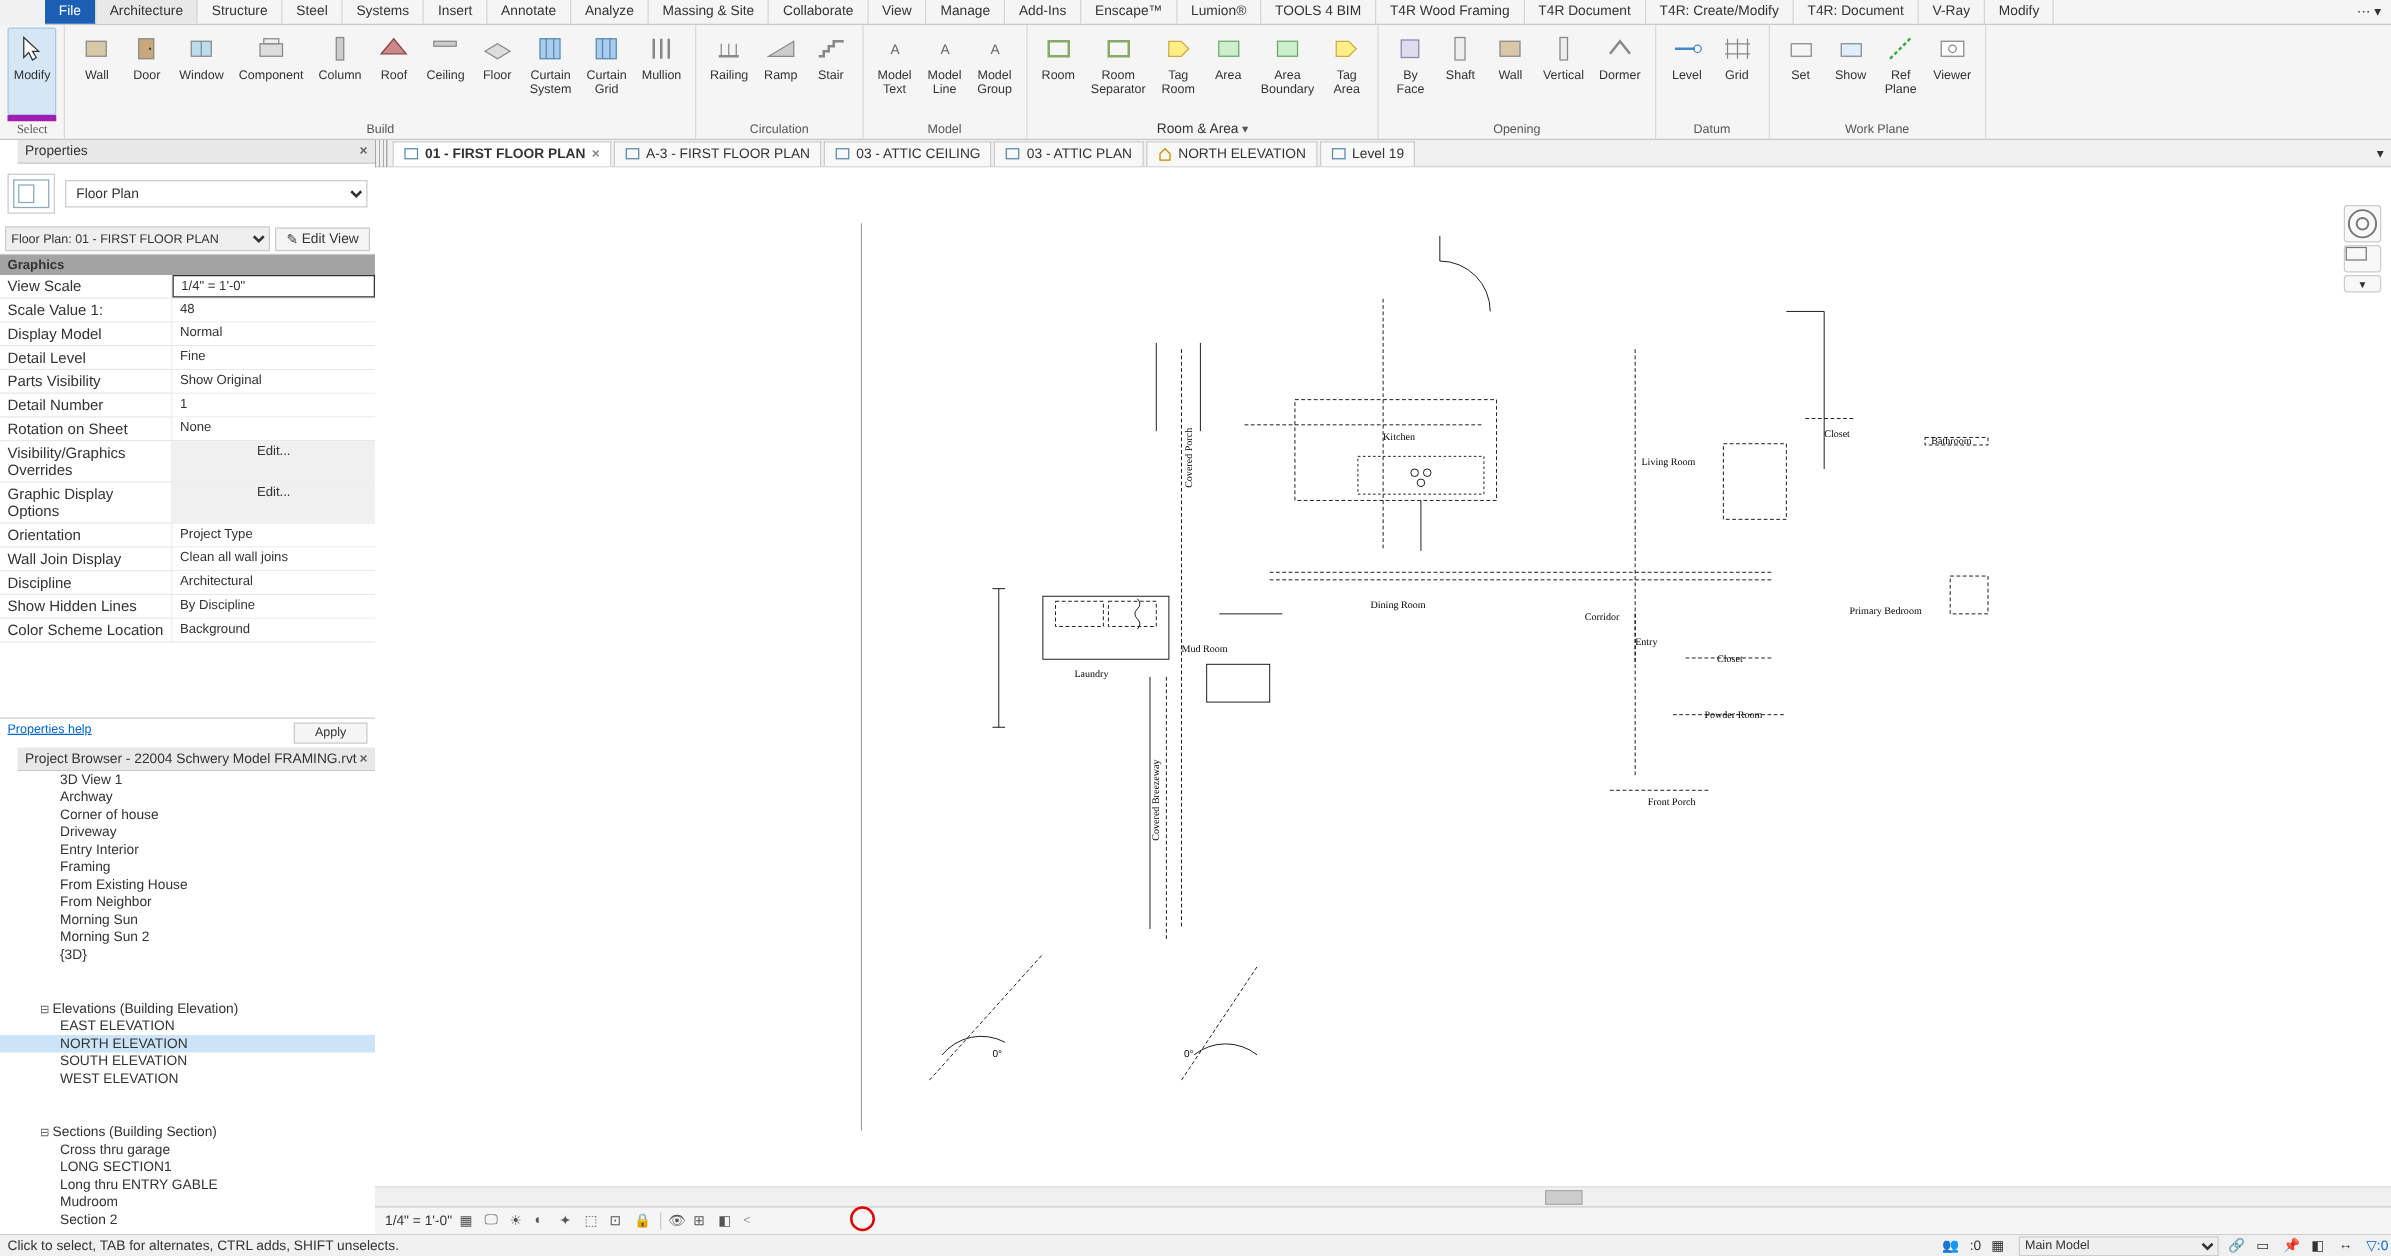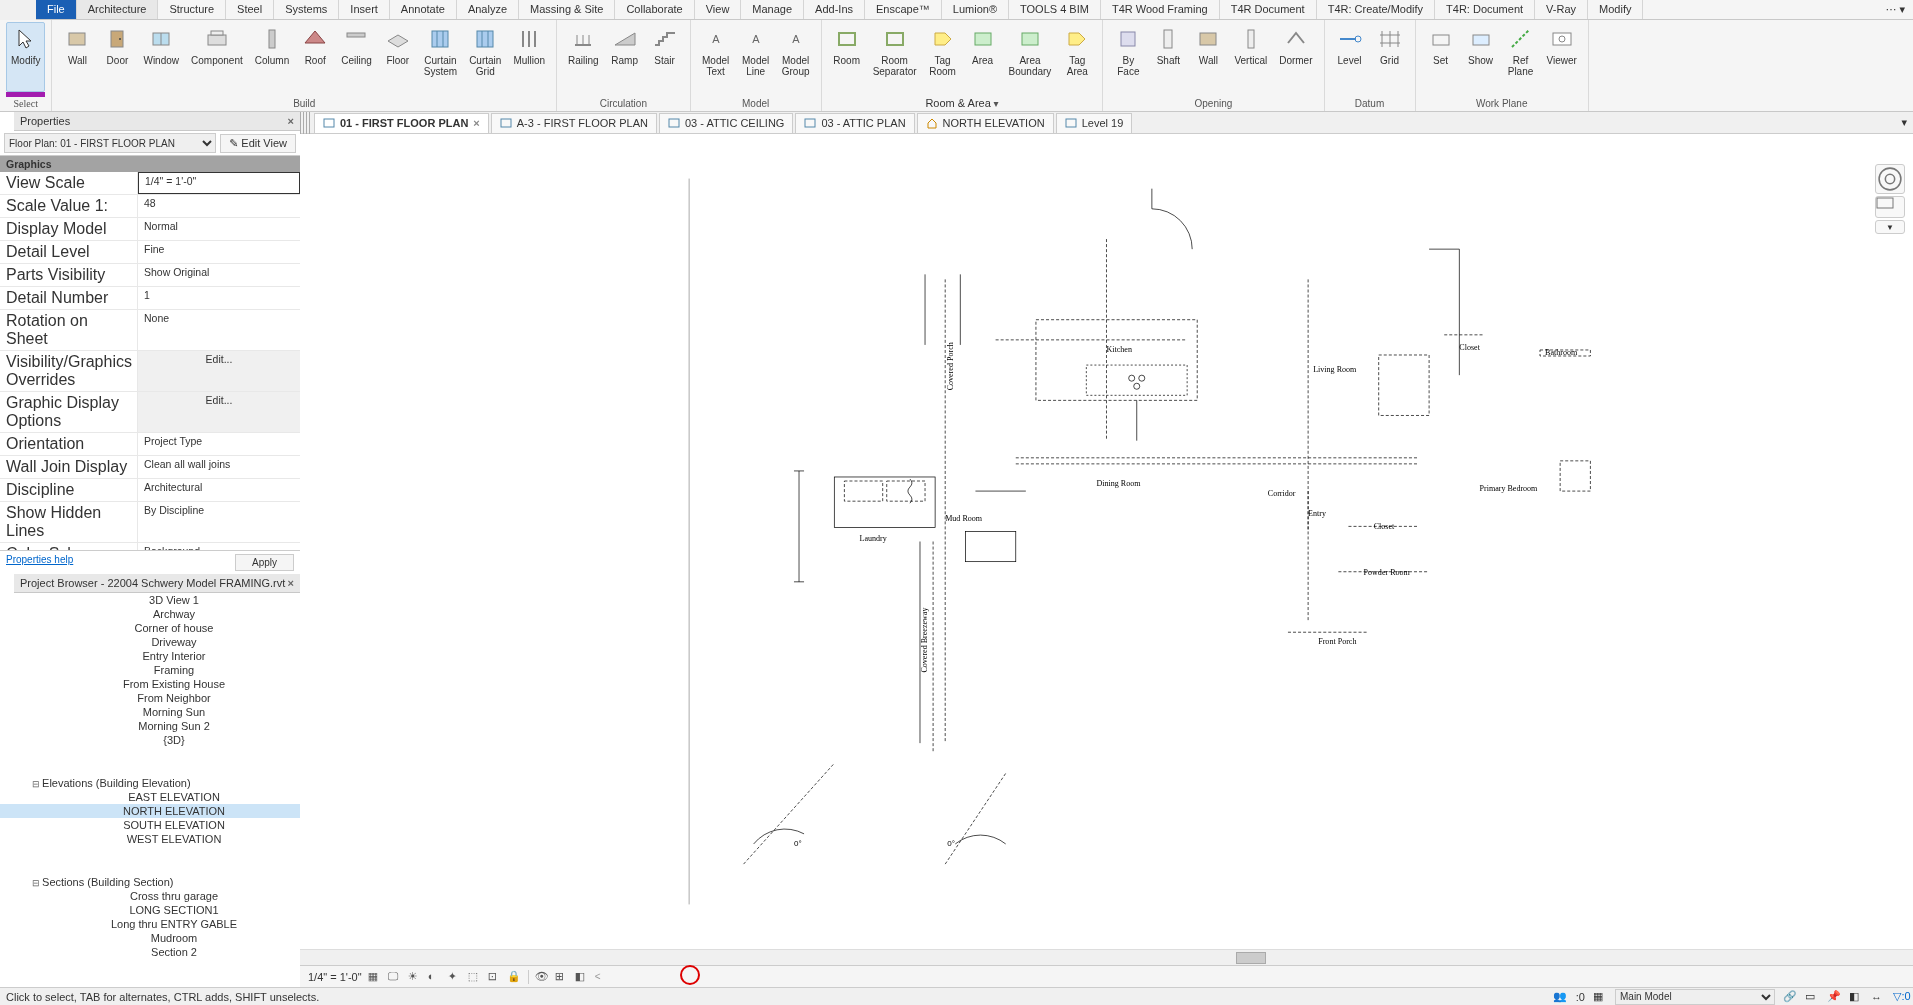--- a/index.html
+++ b/index.html
@@ -23,29 +23,29 @@
 .panel-hdr .close{cursor:pointer;font-weight:bold;color:#666;}
 .type-sel{display:flex;align-items:center;padding:8px 6px;gap:8px;}
 .type-sel .typeico{width:38px;height:32px;border:1px solid #ccc;background:#fff;}
 .type-sel select{flex:1;height:22px;border:1px solid #ccc;background:#fff;padding:0 4px;}
 .instance-row{display:flex;align-items:center;padding:2px 4px;gap:4px;}
 .instance-row select{flex:1;height:20px;border:1px solid #ccc;font-size:10px;}
 .edit-type{padding:2px 8px;border:1px solid #ccc;background:#f5f5f5;font-size:10px;cursor:pointer;display:flex;align-items:center;gap:3px;}
 .proptable{flex:1;overflow-y:auto;border-top:1px solid #ccc;}
 .proptable .cat{background:#a3a3a3;padding:2px 6px;font-weight:bold;font-size:10.5px;}
 .proptable .row{display:flex;border-bottom:1px solid #e8e8e8;}
-.proptable .row .k{width:138px;padding:2px 6px;font-size:16px;border-right:1px solid #e8e8e8;}
+.proptable .row .k{width:138px;padding:2px 6px;font-size:12px;border-right:1px solid #e8e8e8;}
 .proptable .row .v{flex:1;padding:2px 6px;font-size:10.5px;background:#fff;}
 .proptable .row .v.sel{border:1px solid #333;background:#fff;}
 .proptable .row .v.btn{text-align:center;background:#f0f0f0;cursor:pointer;}
 .prop-footer{display:flex;justify-content:space-between;padding:3px 6px;border-top:1px solid #ccc;}
 .prop-footer a{color:#0066cc;text-decoration:underline;font-size:10px;}
 .prop-footer button{padding:2px 16px;border:1px solid #ccc;background:#f5f5f5;font-size:10px;}
 .browser{flex:1;overflow-y:auto;background:#fff;}
-.tree-item{padding:1px 0 1px 48px;font-size:11px;cursor:pointer;white-space:nowrap;text-align:center;}
+.tree-item{padding:1px 0 1px 48px;font-size:11px;cursor:pointer;white-space:nowrap;}
 .tree-item.sel{background:#cce4f7;}
 .tree-group{padding:1px 0 1px 32px;font-size:11px;cursor:pointer;margin-top:29px;}
 .tree-group::before{content:"⊟ ";color:#666;font-size:9px;}
 .canvas{flex:1;background:#fff;position:relative;display:flex;flex-direction:column;}
 .viewtabs{display:flex;background:#f0f0f0;height:22px;border-bottom:1px solid #ccc;align-items:center;}
 .vtab-grip{width:10px;height:22px;background:repeating-linear-gradient(90deg,#aaa 0 1px,transparent 1px 3px);margin-right:4px;}
 .vtab{display:flex;align-items:center;padding:0 8px;height:20px;background:#f8f8f8;border:1px solid #ccc;border-bottom:none;margin-right:2px;font-size:10.5px;cursor:pointer;gap:5px;}
 .vtab.active{background:#fff;font-weight:bold;}
 .vtab .x{color:#888;cursor:pointer;}
 .vtab .ico{width:12px;height:12px;}
@@ -435,20 +435,29 @@
     </div>
 </div>
 
 <div class="main">
   <div class="left">
 
     <div class="panel-hdr">
       <span>Properties</span>
       <span class="close">×</span>
     </div>
+    <div class="type-sel">
+      <div class="typeico">
+          <svg width="36" height="30" viewBox="0 0 36 30">
+            <rect x="4" y="4" width="28" height="22" fill="none" stroke="#8ab" stroke-width="1"></rect>
+            <rect x="8" y="8" width="12" height="14" fill="none" stroke="#8ab"></rect>
+          </svg>
+        </div>
+      <select><option>Floor Plan</option></select>
+    </div>
     <div class="instance-row">
       <select><option>Floor Plan: 01 - FIRST FLOOR PLAN</option></select>
       <button class="edit-type">
           <span>✎</span>
           <span>Edit View</span>
         </button>
     </div>
     <div class="proptable">
       <div class="cat">Graphics</div>
       <div id="proprows">

